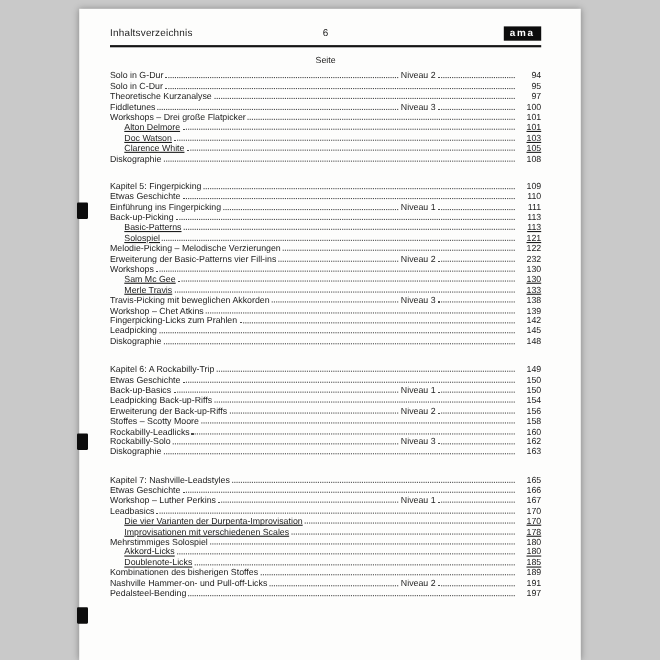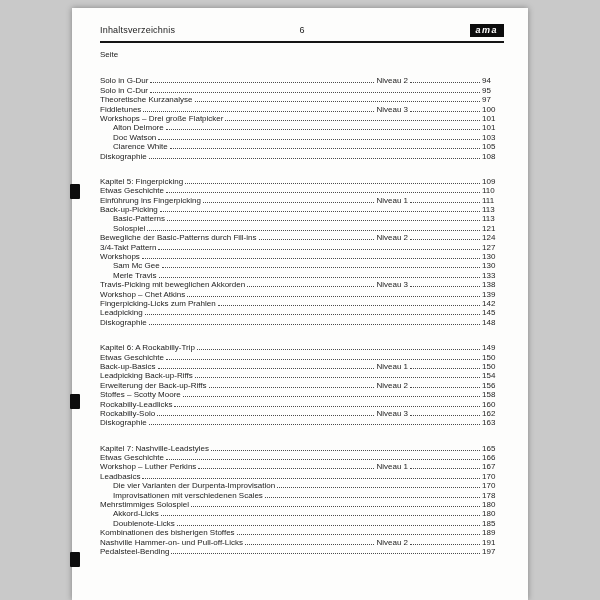--- a/index.html
+++ b/index.html
@@ -11,81 +11,81 @@
     position: relative;
   }
   .page-sheet {
     position: absolute;
     left: 72px; top: 8px;
     width: 456px; height: 592px;
     background: #fdfdfc;
     box-shadow: 0 0 6px rgba(0,0,0,0.35);
     color: #1c1c1c;
   }
-  .page-inner { padding: 14px 24px 0 28px; }
+  .page-inner { padding: 14px 36px 0 28px; }
 
   
   .doc-header {
     display: flex;
     align-items: center;
     justify-content: space-between;
     position: relative;
     height: 16px;
   }
   .doc-header .h-title { font-size: 9px; letter-spacing: 0.2px; }
   .doc-header .h-page {
     position: absolute; left: 0; right: 0;
     text-align: center; font-size: 9px;
   }
   .ama-logo {
     background: #0c0c0c;
     color: #ffffff;
     font-weight: 900;
-    font-style: italic;
     font-size: 9px;
     letter-spacing: 1.5px;
     padding: 1px 6px 2px 5px;
     line-height: 10px;
     position: relative;
     z-index: 1;
   }
   .header-rule {
     border: none;
     border-top: 2px solid #151515;
     margin-top: 3px;
   }
   .seite-label {
-    text-align: left;
+    text-align: center;
     font-size: 8px;
     margin-top: 7px;
-    margin-bottom: 17px;
+    margin-bottom: 5px;
   }
 
   
   .toc-list { font-size: 8px; }
   .toc-row {
     display: flex;
     align-items: flex-end;
     height: 9.4px;
     line-height: 1;
     white-space: nowrap;
   }
   .toc-row.bold { font-weight: normal; }
-  .toc-row.indent { padding-left: 13px; }
+  .toc-row.indent { padding-left: 13px; text-decoration: underline; }
   .toc-label { line-height: 9px; }
   .dot-leader {
     flex: 1;
     border-bottom: 1px dotted #4a4a4a;
     margin: 0 2px 2px 2px;
     min-width: 6px;
   }
   .dot-leader.fixed { flex: 0 0 70px; }
   .niveau-label { line-height: 9px; }
   .page-num {
     width: 22px;
+    text-align: right;
     line-height: 9px;
     margin-top: 19px;
   }
   .toc-gap { height: 16px; }
 
   
   .scan-mark {
     position: absolute;
     left: 70px;
     width: 10px;
@@ -186,30 +186,30 @@
           <span class="toc-label">Basic-Patterns</span>
           <span class="dot-leader"></span>
           <span class="page-num">113</span>
         </div>
         <div class="toc-row indent">
           <span class="toc-label">Solospiel</span>
           <span class="dot-leader"></span>
           <span class="page-num">121</span>
         </div>
         <div class="toc-row">
-          <span class="toc-label">Bewegliche der Basic-Patterns durch Fill-ins</span>
+          <span class="toc-label">Melodie-Picking – Melodische Verzierungen</span>
+          <span class="dot-leader"></span>
+          <span class="page-num">122</span>
+        </div>
+        <div class="toc-row">
+          <span class="toc-label">Erweiterung der Basic-Patterns vier Fill-ins</span>
           <span class="dot-leader"></span>
           <span class="niveau-label">Niveau 2</span>
           <span class="dot-leader fixed"></span>
-          <span class="page-num">124</span>
-        </div>
-        <div class="toc-row">
-          <span class="toc-label">3/4-Takt Pattern</span>
-          <span class="dot-leader"></span>
-          <span class="page-num">127</span>
+          <span class="page-num">232</span>
         </div>
         <div class="toc-row">
           <span class="toc-label">Workshops</span>
           <span class="dot-leader"></span>
           <span class="page-num">130</span>
         </div>
         <div class="toc-row indent">
           <span class="toc-label">Sam Mc Gee</span>
           <span class="dot-leader"></span>
           <span class="page-num">130</span>

